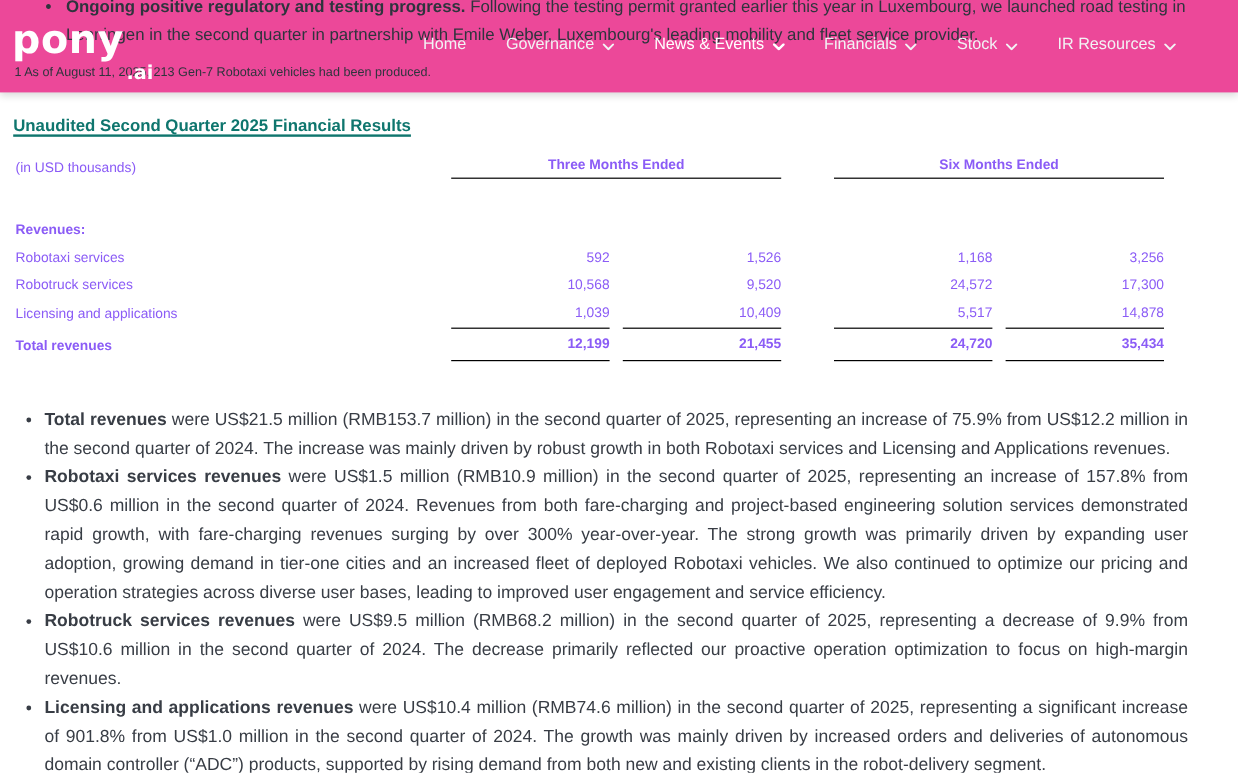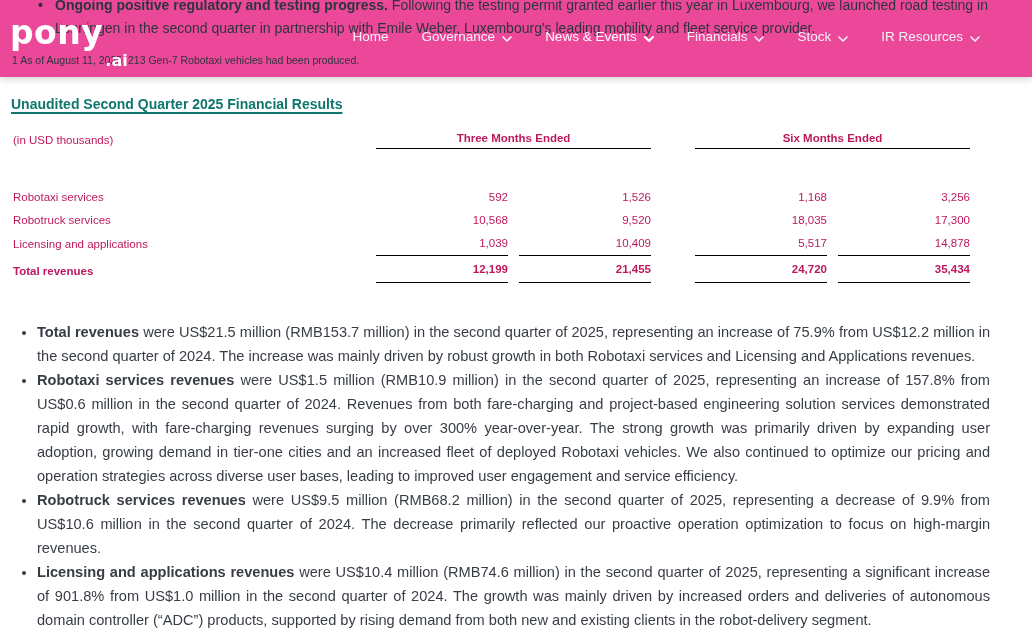--- a/index.html
+++ b/index.html
@@ -29,21 +29,21 @@
   .nav-item.active { font-weight: 400; color: #fff; justify-content: center; }
   .chev { display: inline-block; margin-top: 2px; }
 
   
   .content { padding: 0 11px; }
   .title { margin-top: 19px; font-size: 14px; font-weight: 700; color: #0f766e;
     text-decoration: underline; text-underline-offset: 3px; text-decoration-thickness: 1.5px; }
 
   
   .fin-table { border-collapse: separate; border-spacing: 11px 0; margin-top: 20px;
-    margin-left: -9px; color: #be185d; }
+    margin-left: -9px; color: #8b5cf6; }
   .fin-table td { font-size: 11.5px; vertical-align: bottom; }
   .col-label { width: 352px; }
   .col-val { width: 132px; }
   .col-gap { width: 22px; }
   .units { font-size: 11px; vertical-align: bottom; padding-bottom: 3px; }
   .group-hd { text-align: center; font-weight: 700; font-size: 11px;
     border-bottom: 1.5px solid #000; padding-bottom: 4px; }
   .col-hd { text-align: center; font-weight: 700; font-size: 11px;
     border-bottom: 1.5px solid #000; padding: 8px 0 5px; }
   .spacer-row td { height: 37px; }
@@ -126,33 +126,41 @@
         <tr>
       <td class="units">(in USD thousands)</td>
       <td class="group-hd" colspan="2">Three Months Ended</td>
       <td></td>
       <td class="group-hd" colspan="2">Six Months Ended</td>
     </tr>
     <tr class="spacer-row">
           <td colspan="6"></td>
         </tr>
     <tr>
+      <td class="sec-label">Revenues:</td>
+      <td></td>
+          <td></td>
+          <td></td>
+          <td></td>
+          <td></td>
+    </tr>
+    <tr>
       <td class="row-label">Robotaxi services</td>
       <td class="num">592</td>
       <td class="num">1,526</td>
       <td></td>
       <td class="num">1,168</td>
       <td class="num">3,256</td>
     </tr>
     <tr>
       <td class="row-label">Robotruck services</td>
       <td class="num">10,568</td>
       <td class="num">9,520</td>
       <td></td>
-      <td class="num">18,035</td>
+      <td class="num">24,572</td>
       <td class="num">17,300</td>
     </tr>
     <tr class="rule-above">
       <td class="row-label">Licensing and applications</td>
       <td class="num">1,039</td>
       <td class="num">10,409</td>
       <td></td>
       <td class="num">5,517</td>
       <td class="num">14,878</td>
     </tr>

